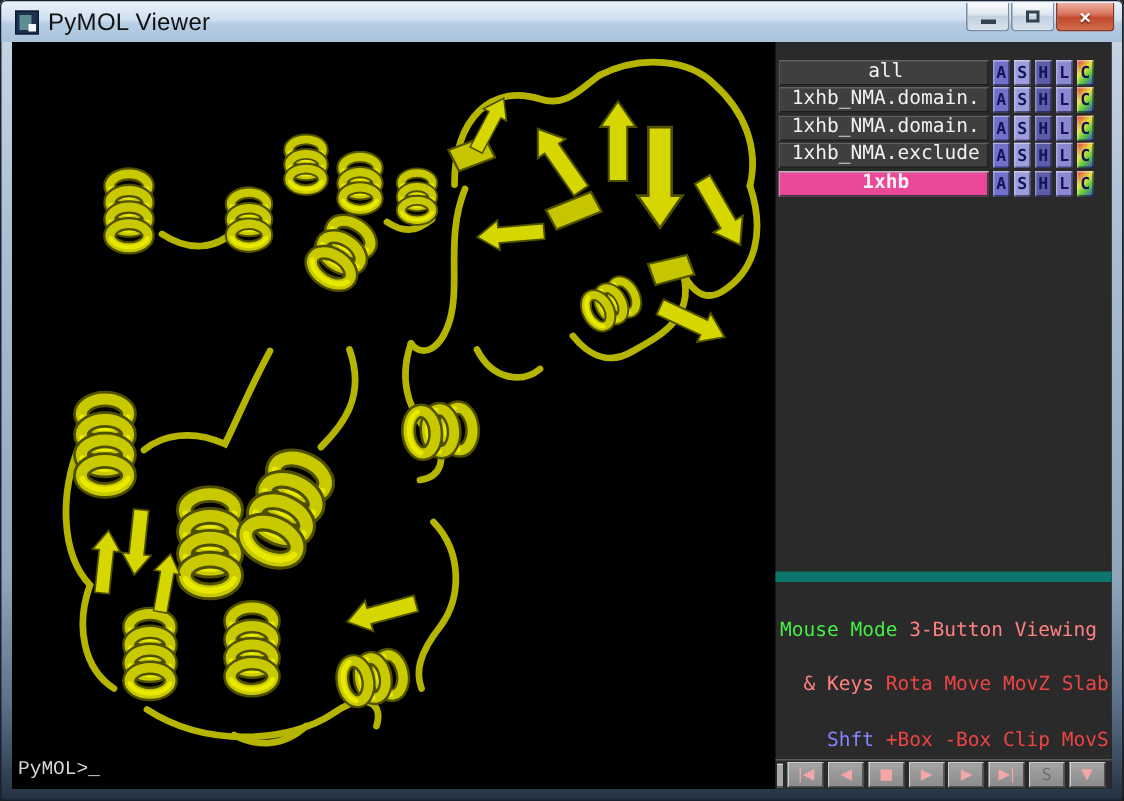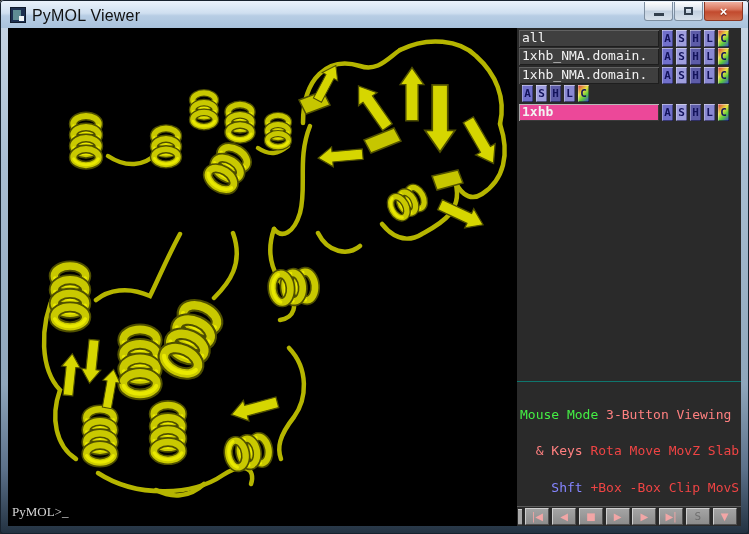--- a/index.html
+++ b/index.html
@@ -26,38 +26,38 @@
   .cap-btn.min,.cap-btn.max{width:29px;}
   .cap-btn.close{width:39px;border-color:#8c3723;
     background:linear-gradient(180deg,#f0b0a0 0%,#d9775f 40%,#c24a2e 55%,#cf6c4c 100%);}
   .glyph-min{width:10px;height:3px;background:#33404e;margin-top:6px;}
   .glyph-max{width:9px;height:8px;border:2px solid #33404e;box-sizing:border-box;background:transparent;}
   .glyph-close{color:#fff;font-weight:bold;font-size:13px;text-shadow:0 1px 1px #7a2a18;line-height:1;}
   
   .content{position:absolute;left:8px;top:28px;width:733px;height:498px;background:#000;}
   .viewport{position:absolute;left:0;top:0;width:509px;height:498px;background:#000;overflow:hidden;}
   .viewport svg{display:block;}
-  .prompt{position:absolute;left:4px;bottom:6px;font-family:Liberation Serif, serif;
+  .prompt{position:absolute;left:4px;bottom:6px;font-family:Liberation Mono, monospace;
     font-size:13px;color:#d6d6d6;white-space:pre;}
   
   .side-panel{position:absolute;left:509px;top:0;width:224px;height:498px;background:#2a2a2a;box-sizing:border-box;}
-  .obj-rows{padding-top:2px;}
+  .obj-rows{padding-top:12px;text-align:center;}
   .obj-row{display:flex;height:17px;margin:0 0 1.4px 2px;align-items:stretch;}
   .obj-name{flex:0 0 140px;background:#3f3f3f;color:#f2f2f2;
     font-family:"DejaVu Sans Mono",monospace;font-size:13px;line-height:16px;
     padding-left:3px;box-sizing:border-box;white-space:pre;overflow:hidden;
     box-shadow:inset 0 1px 0 #616161,inset 1px 0 0 #575757,inset 0 -1px 0 #1e1e1e,inset -1px 0 0 #1e1e1e;}
   .obj-row.active .obj-name{background:#ec4899;box-shadow:inset 0 1px 0 #b8b8b8,inset 1px 0 0 #a8a8a8,inset 0 -1px 0 #3a3a3a,inset -1px 0 0 #3a3a3a;font-weight:bold;}
   .ashlc{width:11px;margin-left:3px;display:flex;align-items:center;justify-content:center;
     font-family:"DejaVu Sans Mono",monospace;font-size:11px;font-weight:bold;color:#14145c;
     box-shadow:inset 0 1px 0 rgba(255,255,255,.45),inset 1px 0 0 rgba(255,255,255,.3),inset 0 -1px 0 rgba(0,0,30,.5),inset -1px 0 0 rgba(0,0,30,.4);}
   .btnA{background:#7170cb;} .btnS{background:#9f9edd;} .btnH{background:#5d5ca8;} .btnL{background:#8a89d2;}
   .btnC{background:linear-gradient(135deg,#d94040 4%,#e8e140 40%,#58c840 66%,#4040d9 100%);}
   
-  .mouse-panel{position:absolute;left:0;right:0;top:353px;height:125px;border-top:1px solid #0f766e;
+  .mouse-panel{position:absolute;left:0;right:0;top:353px;height:125px;border-top:7px solid #0f766e;
     font-family:"DejaVu Sans Mono",monospace;font-size:13px;line-height:12.3px;
     padding:2px 0 0 3px;box-sizing:border-box;white-space:pre;}
   .mline{white-space:pre;}
   .g{color:#44ee44;} .r{color:#ff8080;} .b{color:#8585ff;} .w{color:#ef4444;text-align:right;}
   
   .playback{position:absolute;left:0;right:0;top:478px;height:20px;border-top:1px solid #5a5a5a;
     display:flex;align-items:center;padding:0 3px 0 1px;box-sizing:border-box;background:#2a2a2a;}
   .pb-grip{width:4px;height:16px;background:#a8a8a8;margin-right:2px;
     box-shadow:inset 0 1px 0 #d0d0d0,inset 0 -1px 0 #555;}
   .pb-btn{flex:1;height:17px;margin:0 1.3px;
@@ -192,20 +192,21 @@
         </div>
         <div class="obj-row">
           <div class="obj-name">1xhb_NMA.domain.</div>
           <div class="ashlc btnA">A</div>
           <div class="ashlc btnS">S</div>
           <div class="ashlc btnH">H</div>
           <div class="ashlc btnL">L</div>
           <div class="ashlc btnC">C</div>
         </div>
         <div class="obj-row">
+          <div class="obj-name">1xhb_NMA.exclude</div>
           <div class="ashlc btnA">A</div>
           <div class="ashlc btnS">S</div>
           <div class="ashlc btnH">H</div>
           <div class="ashlc btnL">L</div>
           <div class="ashlc btnC">C</div>
         </div>
         <div class="obj-row active">
           <div class="obj-name">1xhb</div>
           <div class="ashlc btnA">A</div>
           <div class="ashlc btnS">S</div>

